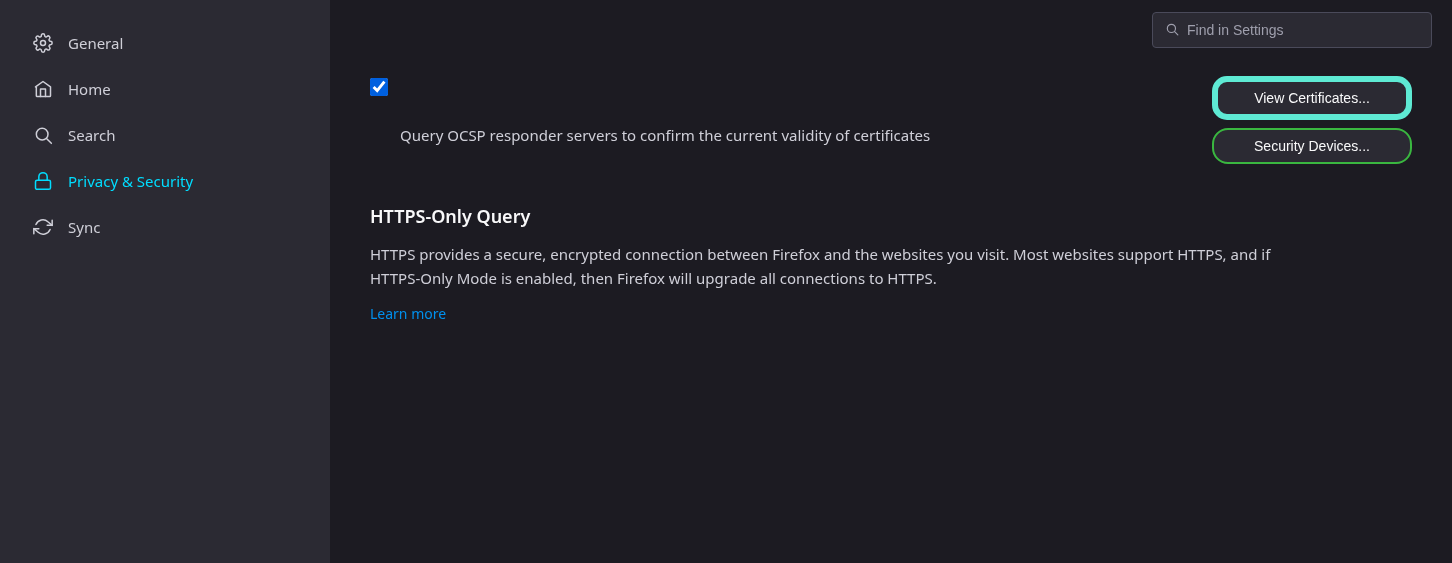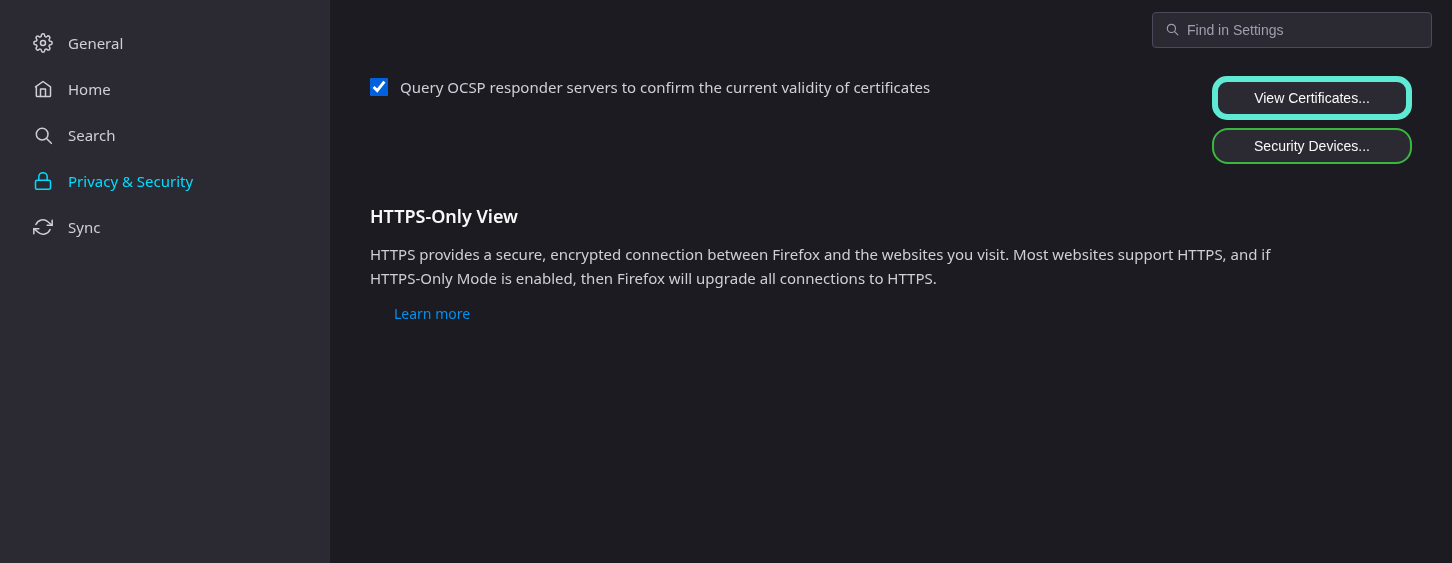--- a/index.html
+++ b/index.html
@@ -150,20 +150,21 @@
       width: 18px;
       height: 18px;
       accent-color: #0060df;
       cursor: pointer;
     }
 
     .cert-text {
       font-size: 15px;
       color: #cfcfd8;
       line-height: 1.5;
+      margin-top: 48px;
     }
 
     .cert-buttons {
       display: flex;
       flex-direction: column;
       gap: 8px;
       flex-shrink: 0;
     }
 
     .btn-secondary {
@@ -202,21 +203,20 @@
       line-height: 1.6;
       max-width: 950px;
       margin-bottom: 12px;
     }
 
     .learn-more-link {
       color: #0090ed;
       font-size: 14px;
       text-decoration: none;
       cursor: pointer;
-      margin-left: 24px;
     }
   </style>
 </head>
 <body>
 
 <div class="sidebar">
 
   <div class="sidebar-item">
     <span class="icon">
       <svg viewBox="0 0 24 24">
@@ -296,19 +296,19 @@
         </div>
 
         <div class="cert-buttons">
           <button class="btn-secondary">View Certificates...</button>
           <button class="btn-secondary highlighted">Security Devices...</button>
         </div>
       </div>
     </div>
 
     <div class="https-section">
-      <div class="https-title">HTTPS-Only View</div>
+      <div class="https-title">HTTPS-Only Query</div>
       <p class="https-description">HTTPS provides a secure, encrypted connection between Firefox and the websites you visit. Most websites support HTTPS, and if HTTPS-Only Mode is enabled, then Firefox will upgrade all connections to HTTPS.</p>
       <a class="learn-more-link" href="#">Learn more</a>
     </div>
 
   </div>
 </div>
 
 </body></html>

